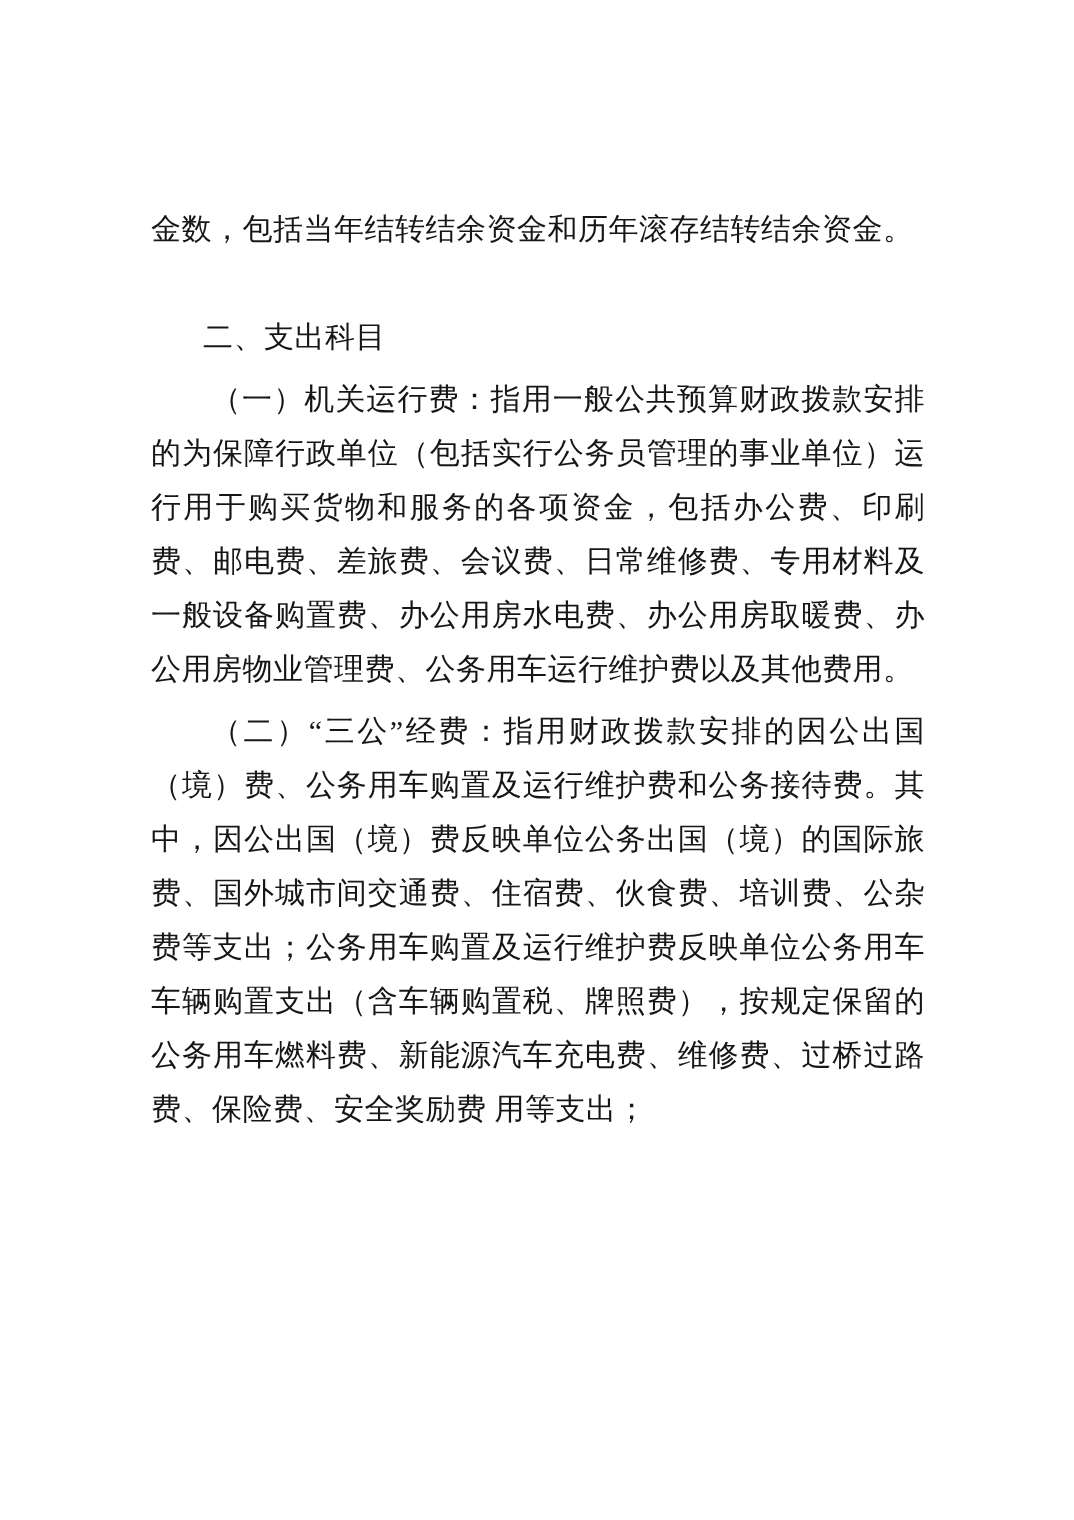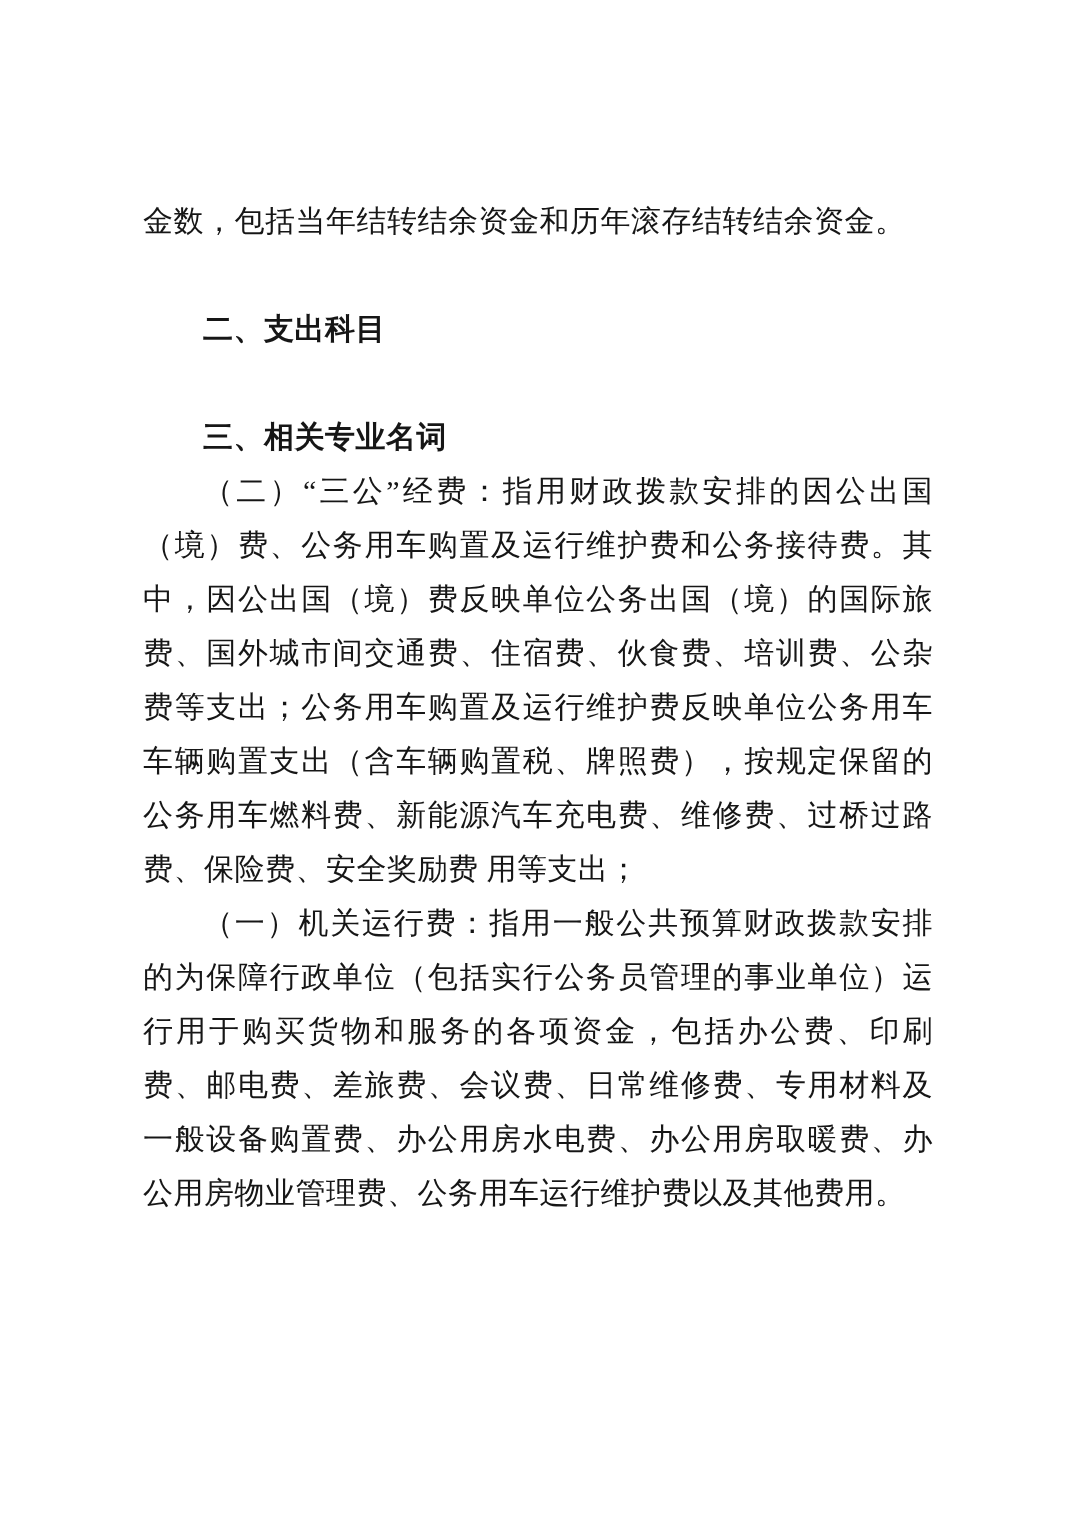--- a/index.html
+++ b/index.html
@@ -21,38 +21,37 @@
     top: 194px;
     width: 790px;
     font-size: 30px;
     line-height: 54px;
     color: #161616;
     text-align: justify;
     text-justify: inter-character;
     letter-spacing: 0.5px;
   }
   .doc-paragraph {
-    margin: 0;
+    margin: 8px;
   }
   .doc-paragraph.indent {
     text-indent: 2em;
   }
   .doc-heading {
     margin: 54px 0 0 0;
-    font-weight: 700;
+    font-weight: 400;
     text-indent: 2em;
     font-size: 30px;
     line-height: 54px;
     text-align: left;
   }
 </style>
 </head>
 <body>
 
 <div class="page">
   <div class="doc-content" id="doc-body">
       <div class="doc-paragraph">金数，包括当年结转结余资金和历年滚存结转结余资金。</div>
       <div class="doc-heading">二、支出科目</div>
-      <div class="doc-heading">三、相关专业名词</div>
+      <div class="doc-paragraph indent">（一）机关运行费：指用一般公共预算财政拨款安排的为保障行政单位（包括实行公务员管理的事业单位）运行用于购买货物和服务的各项资金，包括办公费、印刷费、邮电费、差旅费、会议费、日常维修费、专用材料及一般设备购置费、办公用房水电费、办公用房取暖费、办公用房物业管理费、公务用车运行维护费以及其他费用。</div>
       <div class="doc-paragraph indent">（二）“三公”经费：指用财政拨款安排的因公出国（境）费、公务用车购置及运行维护费和公务接待费。其中，因公出国（境）费反映单位公务出国（境）的国际旅费、国外城市间交通费、住宿费、伙食费、培训费、公杂费等支出；公务用车购置及运行维护费反映单位公务用车车辆购置支出（含车辆购置税、牌照费），按规定保留的公务用车燃料费、新能源汽车充电费、维修费、过桥过路费、保险费、安全奖励费 用等支出；</div>
-      <div class="doc-paragraph indent">（一）机关运行费：指用一般公共预算财政拨款安排的为保障行政单位（包括实行公务员管理的事业单位）运行用于购买货物和服务的各项资金，包括办公费、印刷费、邮电费、差旅费、会议费、日常维修费、专用材料及一般设备购置费、办公用房水电费、办公用房取暖费、办公用房物业管理费、公务用车运行维护费以及其他费用。</div>
     </div>
 </div>
 
 </body></html>

